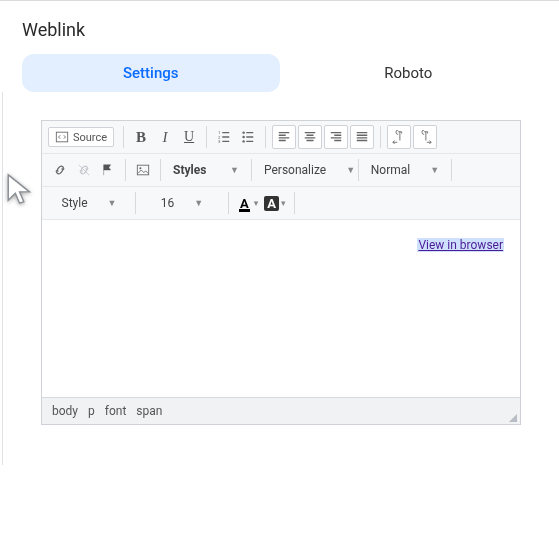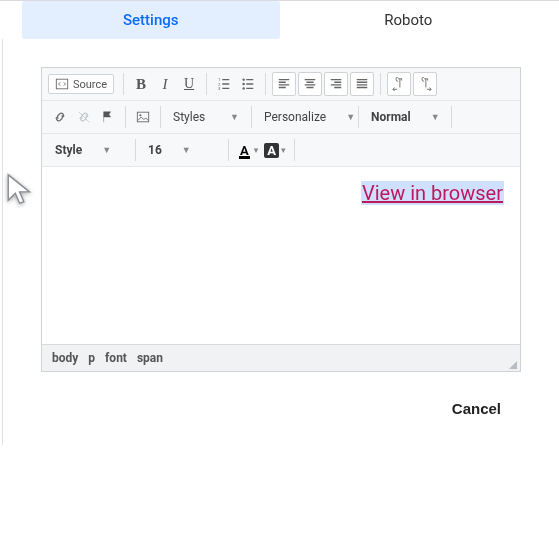--- a/index.html
+++ b/index.html
@@ -1,68 +1,69 @@
 <!DOCTYPE html>
 <html><head>
 <meta charset="utf-8">
 <style>
   * { box-sizing: border-box; margin: 0; padding: 0; }
   body { font-family: -apple-system, BlinkMacSystemFont, "Segoe UI", Roboto, Arial, sans-serif; background: #fff; width: 559px; height: 550px; overflow: hidden; }
   .panel { border-top: 1px solid #d9dcdf; }
   .title { font-size: 18px; font-weight: 400; color: #2a2a2a; padding: 18px 22px 14px; }
   .tabs { display: flex; padding: 0 22px; gap: 0; }
-  .tab { flex: 1; text-align: center; padding: 10px 0; font-size: 15px; cursor: pointer; border-radius: 3px; color: #333; }
+  .tab { flex: 1; text-align: center; padding: 10px 0; font-size: 15px; cursor: pointer; border-radius: 12px; color: #333; }
   .tab.active { background: #e3efff; color: #0b6cff; font-weight: 500; }
   .wrap { padding: 28px 38px 10px; border-left: 1px solid #e0e3e6; margin-left: 2px; }
   .editor { border: 1px solid #cfd3d8; }
 
   .tb-row { display: flex; align-items: center; background: #f7f8f9; border-bottom: 1px solid #e5e7ea; padding: 4px 6px; flex-wrap: nowrap; min-height: 32px; }
   .grp { display: flex; align-items: center; }
   .sep { width: 1px; height: 22px; background: #d7dadd; margin: 0 5px; }
 
   .btn { width: 24px; height: 24px; display: inline-flex; align-items: center; justify-content: center; border: 1px solid transparent; border-radius: 2px; cursor: pointer; color: #555; font-size: 13px; }
   .btn.boxed { border: 1px solid #cfd3d8; background: #fff; margin: 0 1px; }
   .btn.muted { color: #b7bcc2; cursor: default; }
 
   .src-group { display: inline-flex; align-items: center; border: 1px solid #cfd3d8; background: #fff; border-radius: 2px; padding: 2px 6px; cursor: pointer; margin-right: 4px; }
   .src-group .lbl { font-size: 11px; color: #555; margin-left: 4px; }
 
   .dd { display: inline-flex; align-items: center; border: 1px solid transparent; border-radius: 2px; padding: 2px 6px; cursor: pointer; font-size: 12px; color: #444; height: 24px; }
   .dd .car { margin-left: 20px; color: #888; font-size: 9px; }
-  .dd.w80 { width: 80px; justify-content: space-between; }
+  .dd.w80 { width: 80px; justify-content: space-between; font-weight: bold; }
   .dd.w100 { width: 96px; justify-content: space-between; text-align: right; }
-  .dd.w90 { width: 82px; justify-content: flex-start; font-weight: bold; }
+  .dd.w90 { width: 82px; justify-content: center; }
 
   .color-btn { display: inline-flex; align-items: center; border: 1px solid transparent; height: 24px; padding: 0 2px; cursor: pointer; }
   .color-btn .aletter { font-weight: 700; font-size: 13px; padding: 0 3px; position: relative; }
   .color-btn .underbar { position: absolute; left: 2px; right: 2px; bottom: -1px; height: 3px; background: #000; }
   .color-btn .car { font-size: 9px; color: #888; margin-left: 2px; }
   .color-btn.bg .aletter { background: #333; color: #fff; border-radius: 2px; }
 
   .canvas { height: 177px; background: #fff; padding: 14px 16px; text-align: right; overflow: auto; }
-  .canvas .link { color: #be185d; text-decoration: underline; font-size: 20px; background: #cfe0ff; padding: 0 1px; }
+  .canvas .link { color: #4c1d95; text-decoration: underline; font-size: 12px; background: #cfe0ff; padding: 0 1px; }
 
   .path-row { background: #f0f2f4; border-top: 1px solid #d7dadd; padding: 6px 10px; font-size: 12px; color: #555; display:flex; align-items:center; position:relative; }
-  .path-row .p { font-weight: 700; margin-right: 10px; cursor: pointer; }
+  .path-row .p { font-weight: 400; margin-right: 10px; cursor: pointer; }
   .path-row .resize { position:absolute; right:3px; bottom:2px; width:0;height:0;border-left:8px solid transparent;border-bottom:8px solid #b8bdc3; }
 
   .actions { display: flex; justify-content: flex-end; gap: 10px; padding: 20px 10px 10px; }
   .cancel { background: transparent; border: none; font-size: 15px; font-weight: 600; color: #222; padding: 8px 10px; cursor: pointer; }
   .save { background: #3fb96a; border: none; color: #fff; font-size: 15px; font-weight: 600; padding: 8px 14px; border-radius: 3px; cursor: pointer; }
 
   .cursor { position: absolute; left: 4px; top: 172px; width: 34px; height: 34px; pointer-events: none; }
   .cursor svg { filter: drop-shadow(0 1px 2px rgba(0,0,0,0.35)); }
 
   
   .ic { width: 14px; height: 14px; display: block; }
 </style>
 </head>
 <body>
 
 <div class="panel">
+  <div class="title">Weblink</div>
 
   <div class="tabs">
     <div class="tab active">Settings</div>
     <div class="tab">Roboto</div>
   </div>
 
   <div class="wrap">
     <div class="editor">
 
       <div class="tb-row">
@@ -214,21 +215,20 @@
       <div class="path-row">
         <span class="p">body</span>
         <span class="p">p</span>
         <span class="p">font</span>
         <span class="p">span</span>
         <span class="resize"></span>
       </div>
     </div>
 
     <div class="actions">
-      <button class="cancel">Cancel</button>
     </div>
   </div>
 </div>
 
 <div class="cursor">
   <svg viewBox="0 0 24 24" width="34" height="34">
       <path d="M3 2l0 18 5-5 3 7 3-1-3-7 7 0z" fill="#fff" stroke="#8a8f95" stroke-width="1"></path>
     </svg>
 </div>
 

